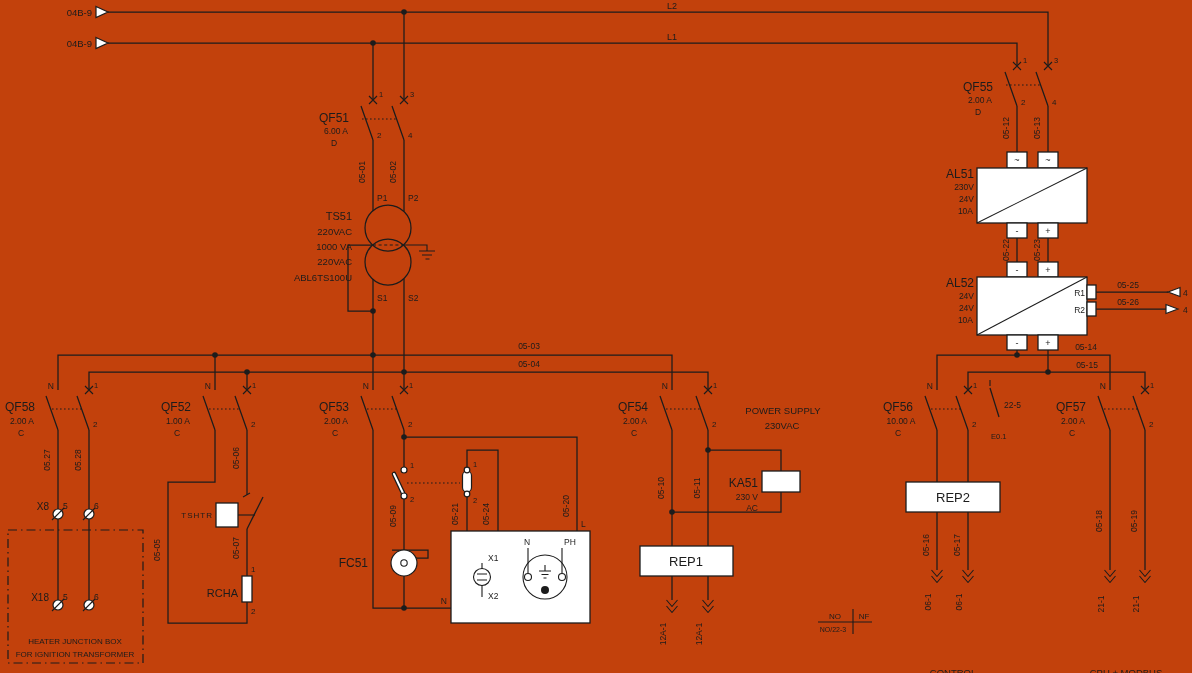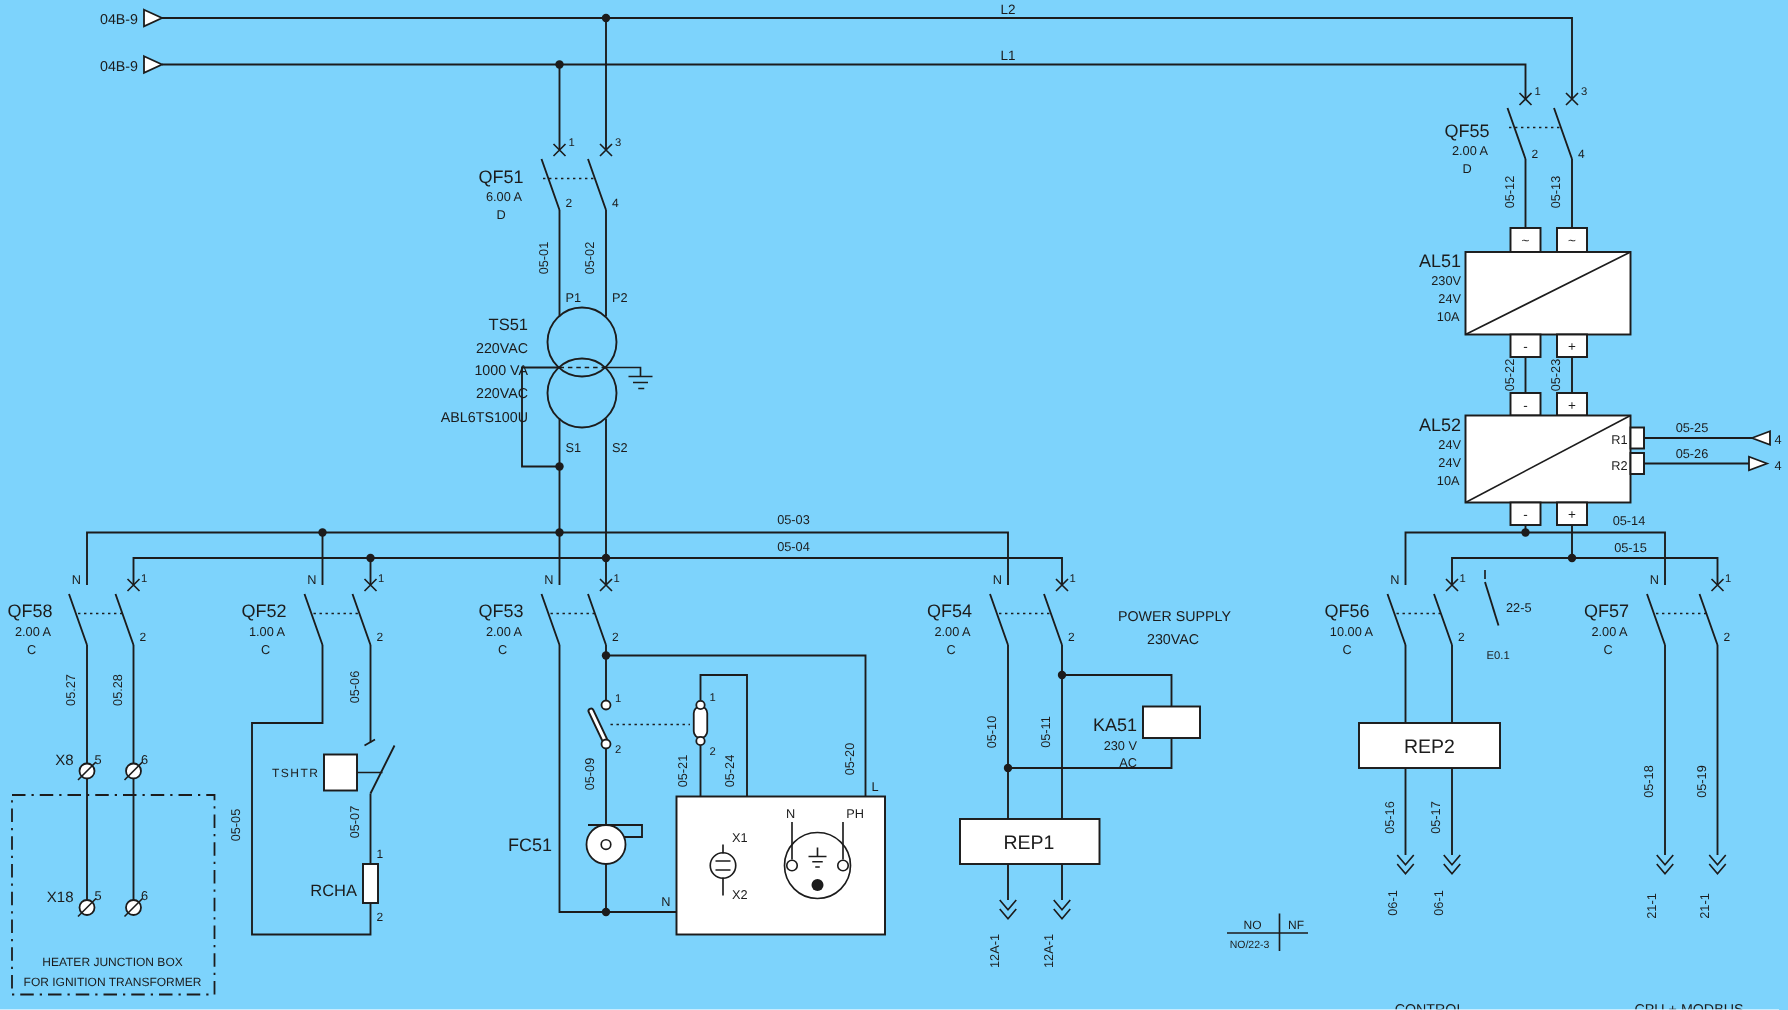--- a/index.html
+++ b/index.html
@@ -1,16 +1,16 @@
 <!DOCTYPE html>
 <html><head>
 <meta charset="utf-8">
 <style>
   html,body{margin:0;padding:0;background:#ffffff;}
-  .page{width:1192px;height:673px;background:#7dd3fc;overflow:hidden;}
+  .page{width:1192px;height:673px;background:#c2410c;overflow:hidden;}
   svg{display:block;}
   .t{font-family:"Liberation Sans","DejaVu Sans",sans-serif;fill:#1c1c1c;}
   .s12{font-size:12px;}      
   .s13{font-size:13px;}      
   .s11{font-size:11px;}
   .s10{font-size:10px;}
   .s95{font-size:9.5px;}
   .s9{font-size:9px;}
   .s85{font-size:8.5px;}
   .s8{font-size:8px;}

